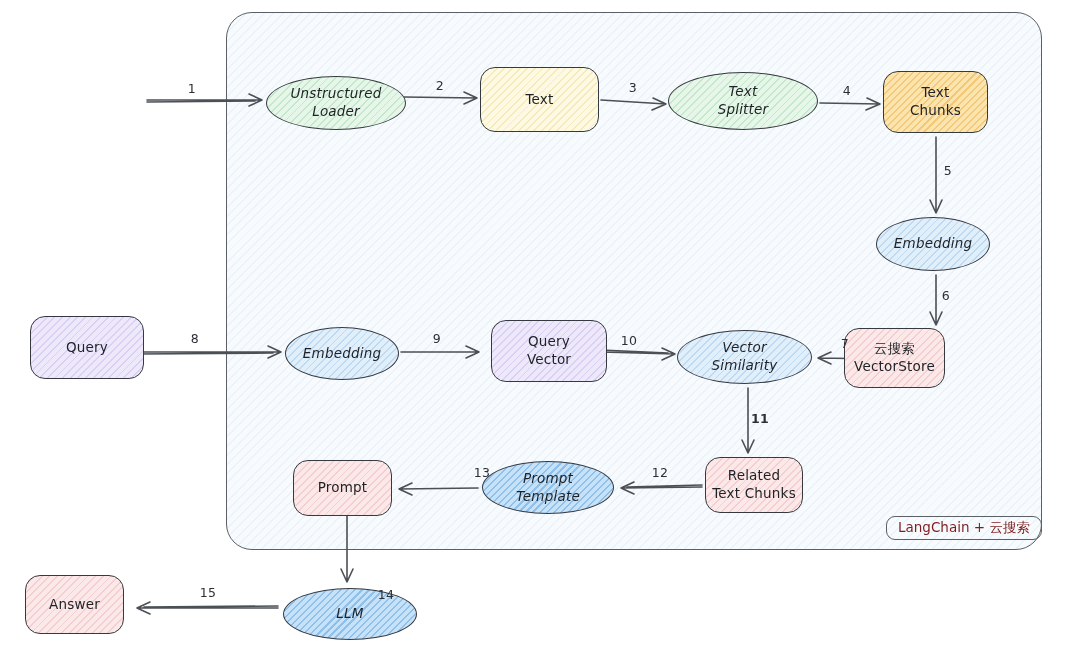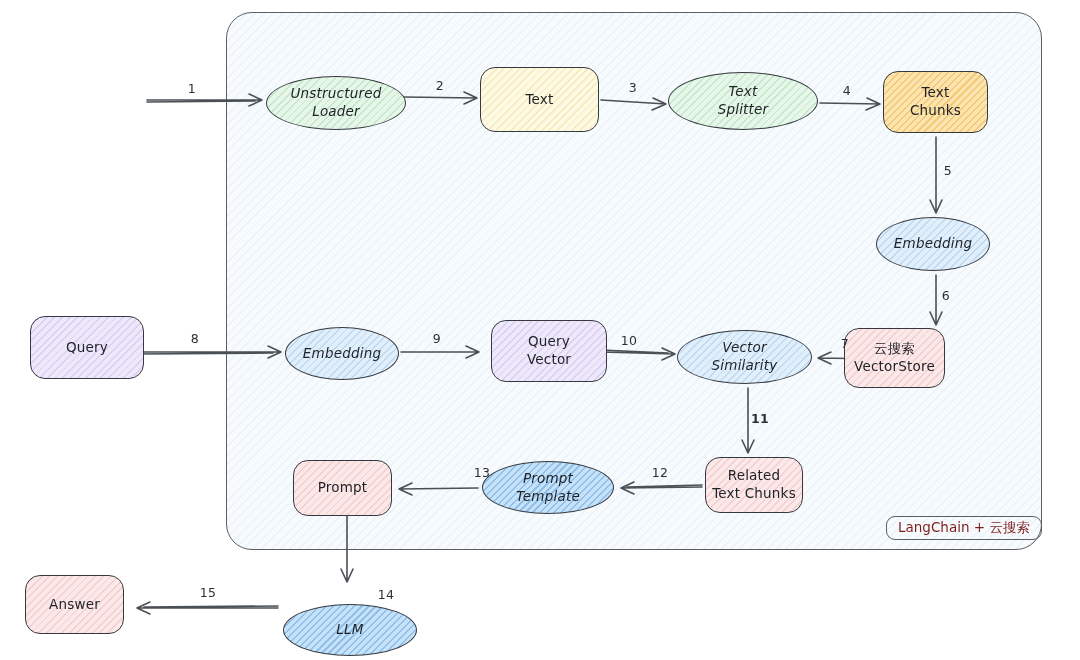--- a/index.html
+++ b/index.html
@@ -133,18 +133,18 @@
   <div class="node ellipse c-blue" style="left:285px; top:327px; width:114px; height:53px;">Embedding</div>
   <div class="node rect c-purple" style="left:483px; top:320px; width:116px; height:62px;">Query
 Vector</div>
   <div class="node ellipse c-blue" style="left:677px; top:330px; width:135px; height:54px;">Vector
 Similarity</div>
   <div class="node rect c-pink" style="left:705px; top:457px; width:98px;  height:56px;">Related
 Text Chunks</div>
   <div class="node ellipse c-blue2" style="left:482px; top:461px; width:132px; height:53px;">Prompt
 Template</div>
   <div class="node rect c-pink" style="left:293px; top:460px; width:99px;  height:56px;">Prompt</div>
-  <div class="node ellipse c-blue2" style="left:283px; top:604px; width:134px; height:52px;">LLM</div>
+  <div class="node ellipse c-blue2" style="left:283px; top:588px; width:134px; height:52px;">LLM</div>
   <div class="node rect c-pink" style="left:25px;  top:575px; width:99px;  height:59px;">Answer</div>
 
   <div class="badge">LangChain + 云搜索</div>
 
 </div>
 
 </body></html>

